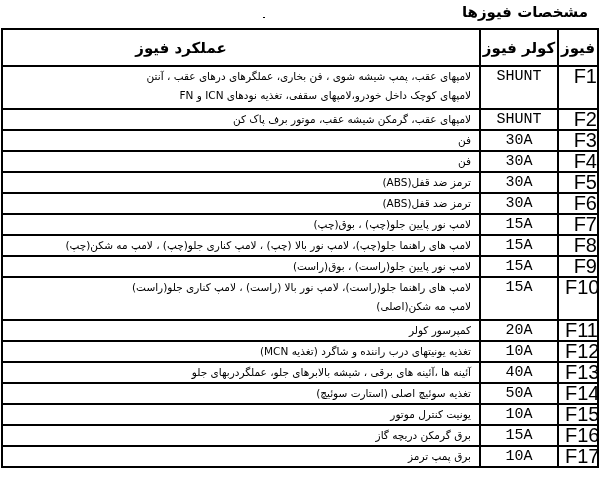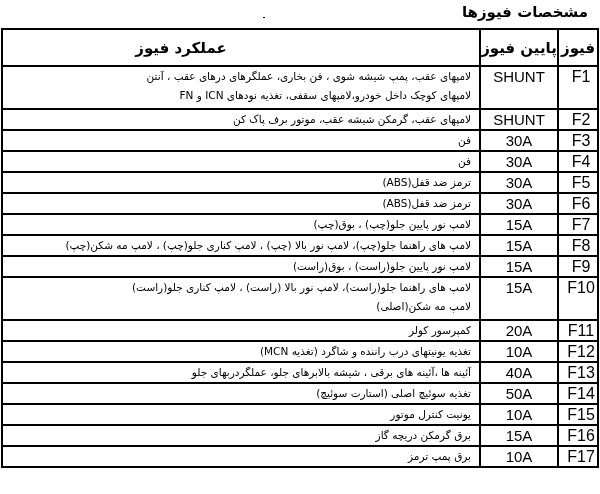--- a/index.html
+++ b/index.html
@@ -51,28 +51,28 @@
       height: 35px;
       font-weight: bold;
       font-size: 15px;
       vertical-align: middle !important;
     }
     th.h-fuse { width: 38px; text-align: center; }
     th.h-amp { width: 76px; text-align: center; }
     th.h-func { text-align: center; padding-right: 120px !important; }
     td.c-fuse {
       font-family: "Liberation Sans", sans-serif;
-      font-size: 16px;
+      font-size: 20px;
       direction: ltr;
-      text-align: center;
+      text-align: right;
       padding-left: 6px !important;
       line-height: 19px;
     }
     td.c-amp {
-      font-family: Liberation Sans, sans-serif;
+      font-family: Liberation Mono, monospace;
       font-size: 15px;
       direction: ltr;
       text-align: center;
       line-height: 19px;
     }
     td.c-func {
       font-size: 10.5px;
       text-align: right;
       padding-right: 8px !important;
       line-height: 19px;
@@ -84,21 +84,21 @@
 </head>
 <body>
 
 <div class="title">مشخصات فیوزها</div>
 <div class="dot"></div>
 
 <table class="fuses">
   <thead>
     <tr>
       <th class="h-fuse">فیوز</th>
-      <th class="h-amp">پایین فیوز</th>
+      <th class="h-amp">کولر فیوز</th>
       <th class="h-func">عملکرد فیوز</th>
     </tr>
   </thead>
   <tbody>
     <tr class="r2">
       <td class="c-fuse">F1</td>
       <td class="c-amp">SHUNT</td>
       <td class="c-func">
         <span class="line">لامپهای عقب، پمپ شیشه شوی ، فن بخاری، عملگرهای درهای عقب ، آنتن</span>
         <span class="line">لامپهای کوچک داخل خودرو،لامپهای سقفی، تغذیه نودهای ICN و FN</span>

